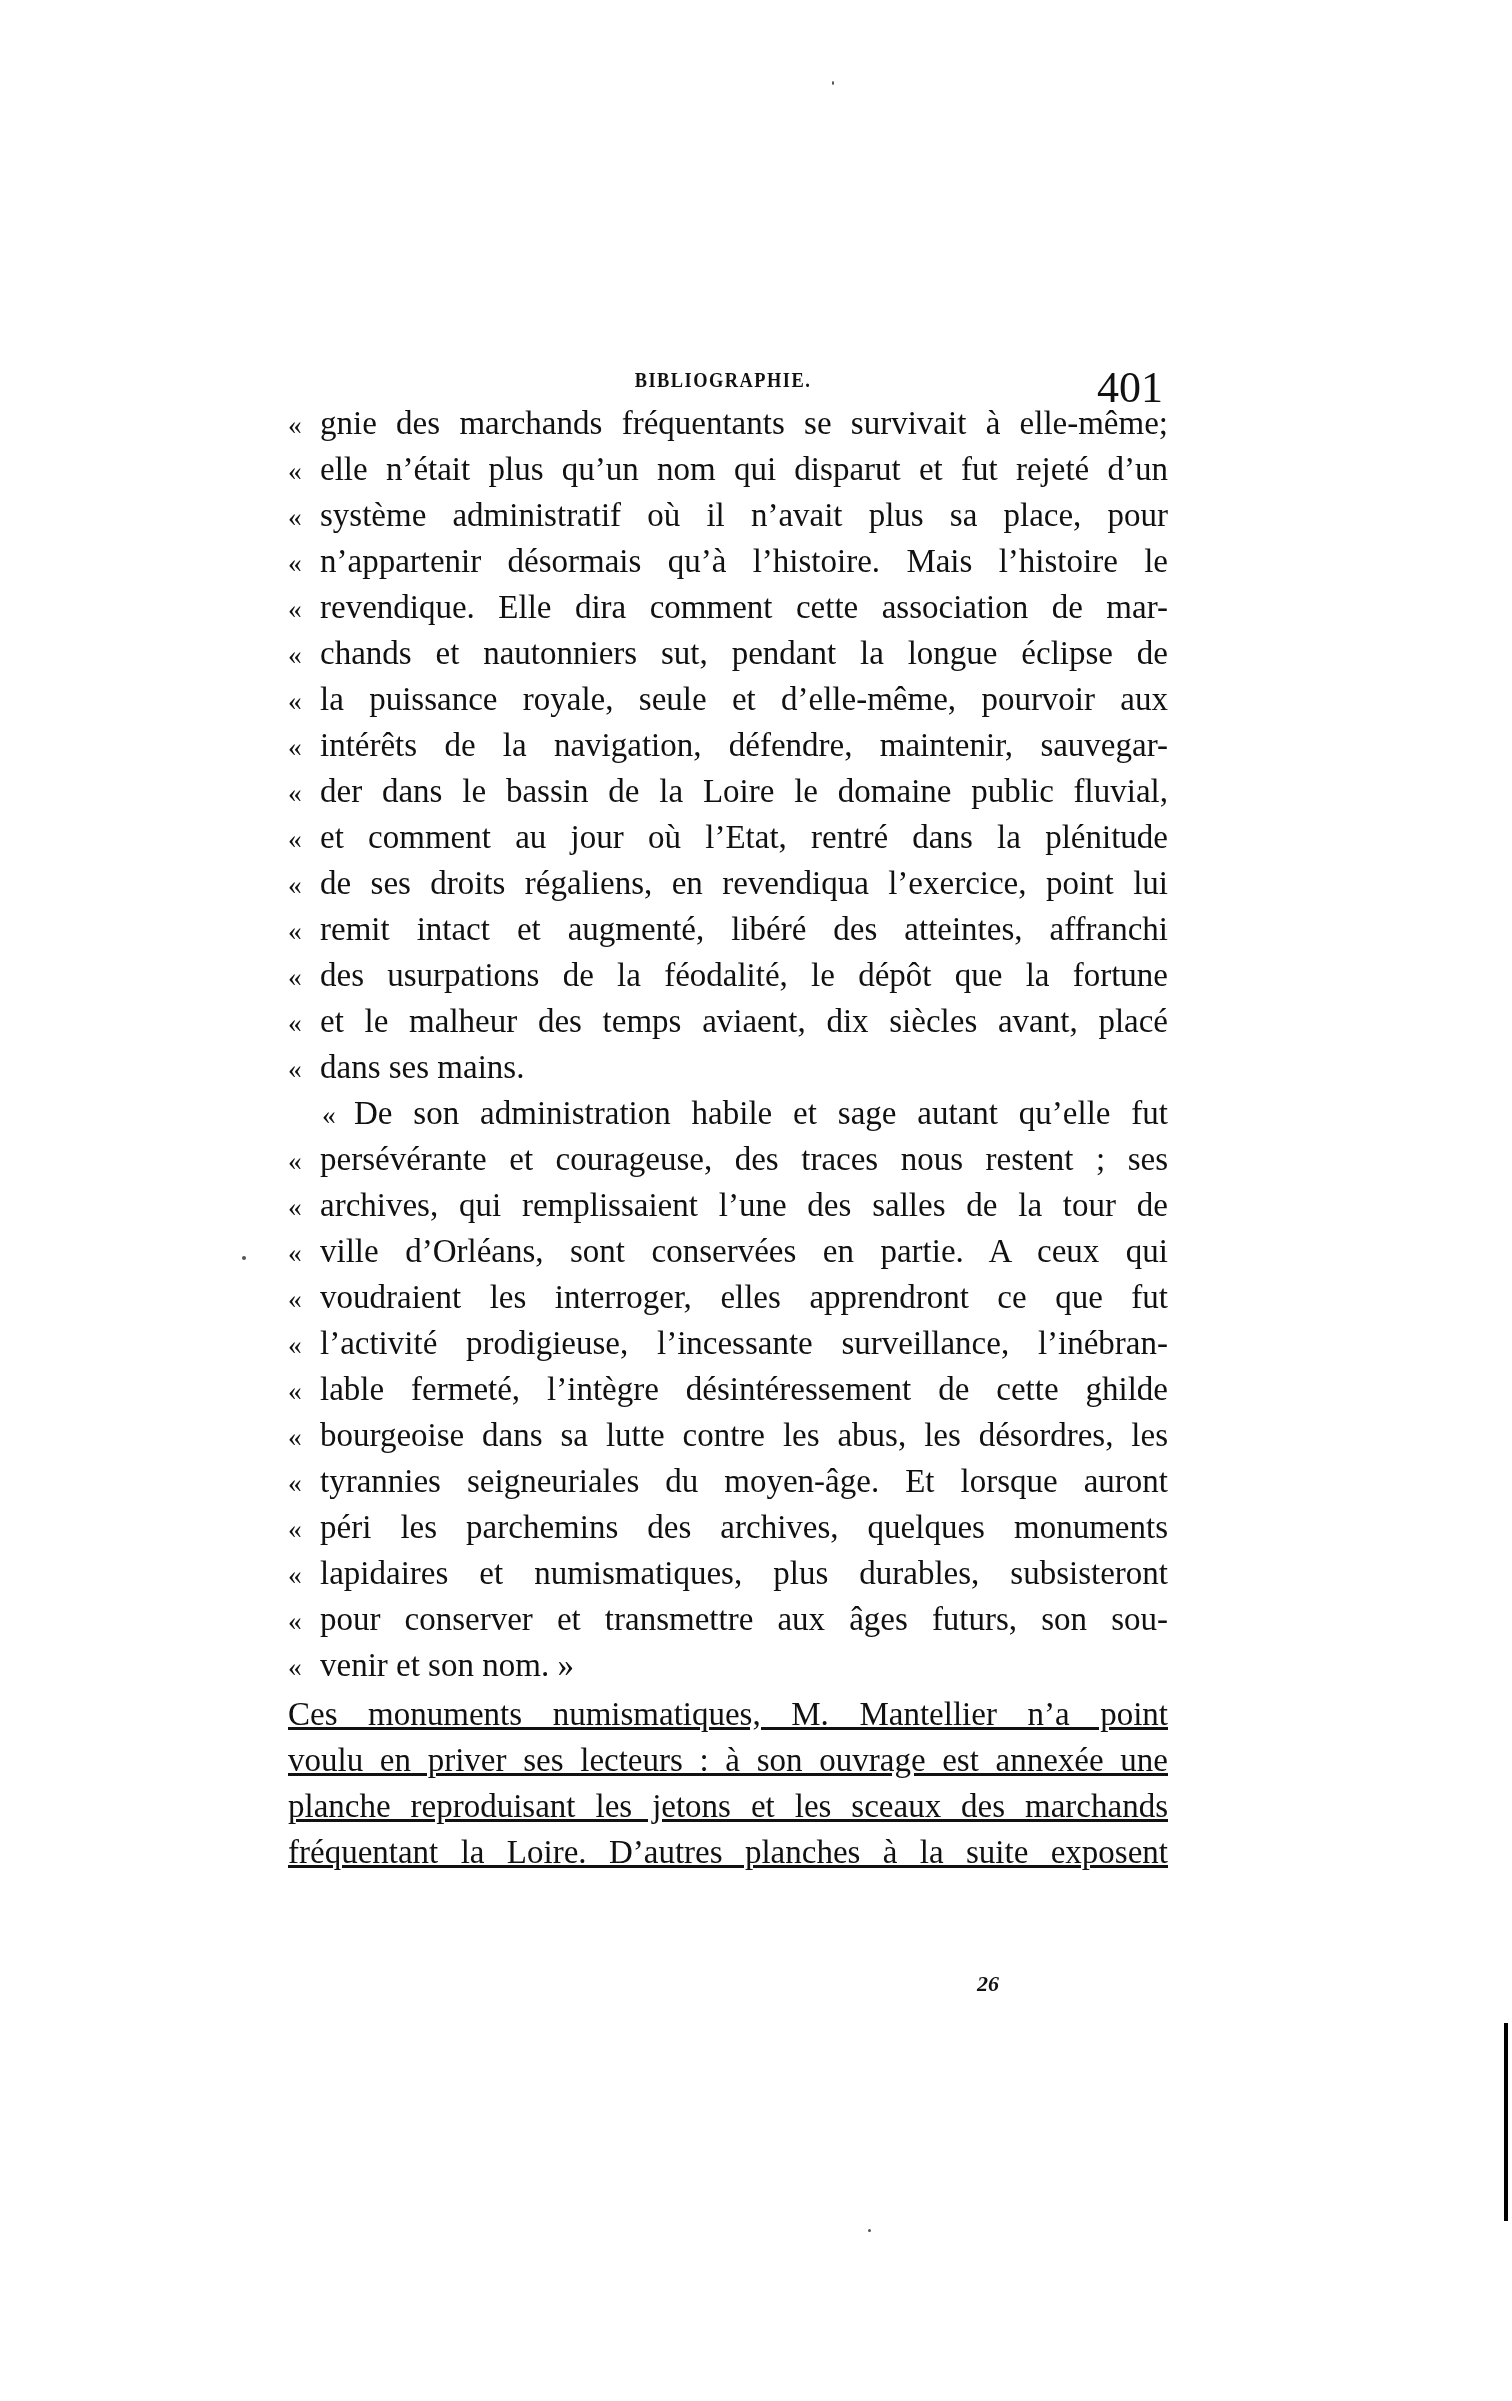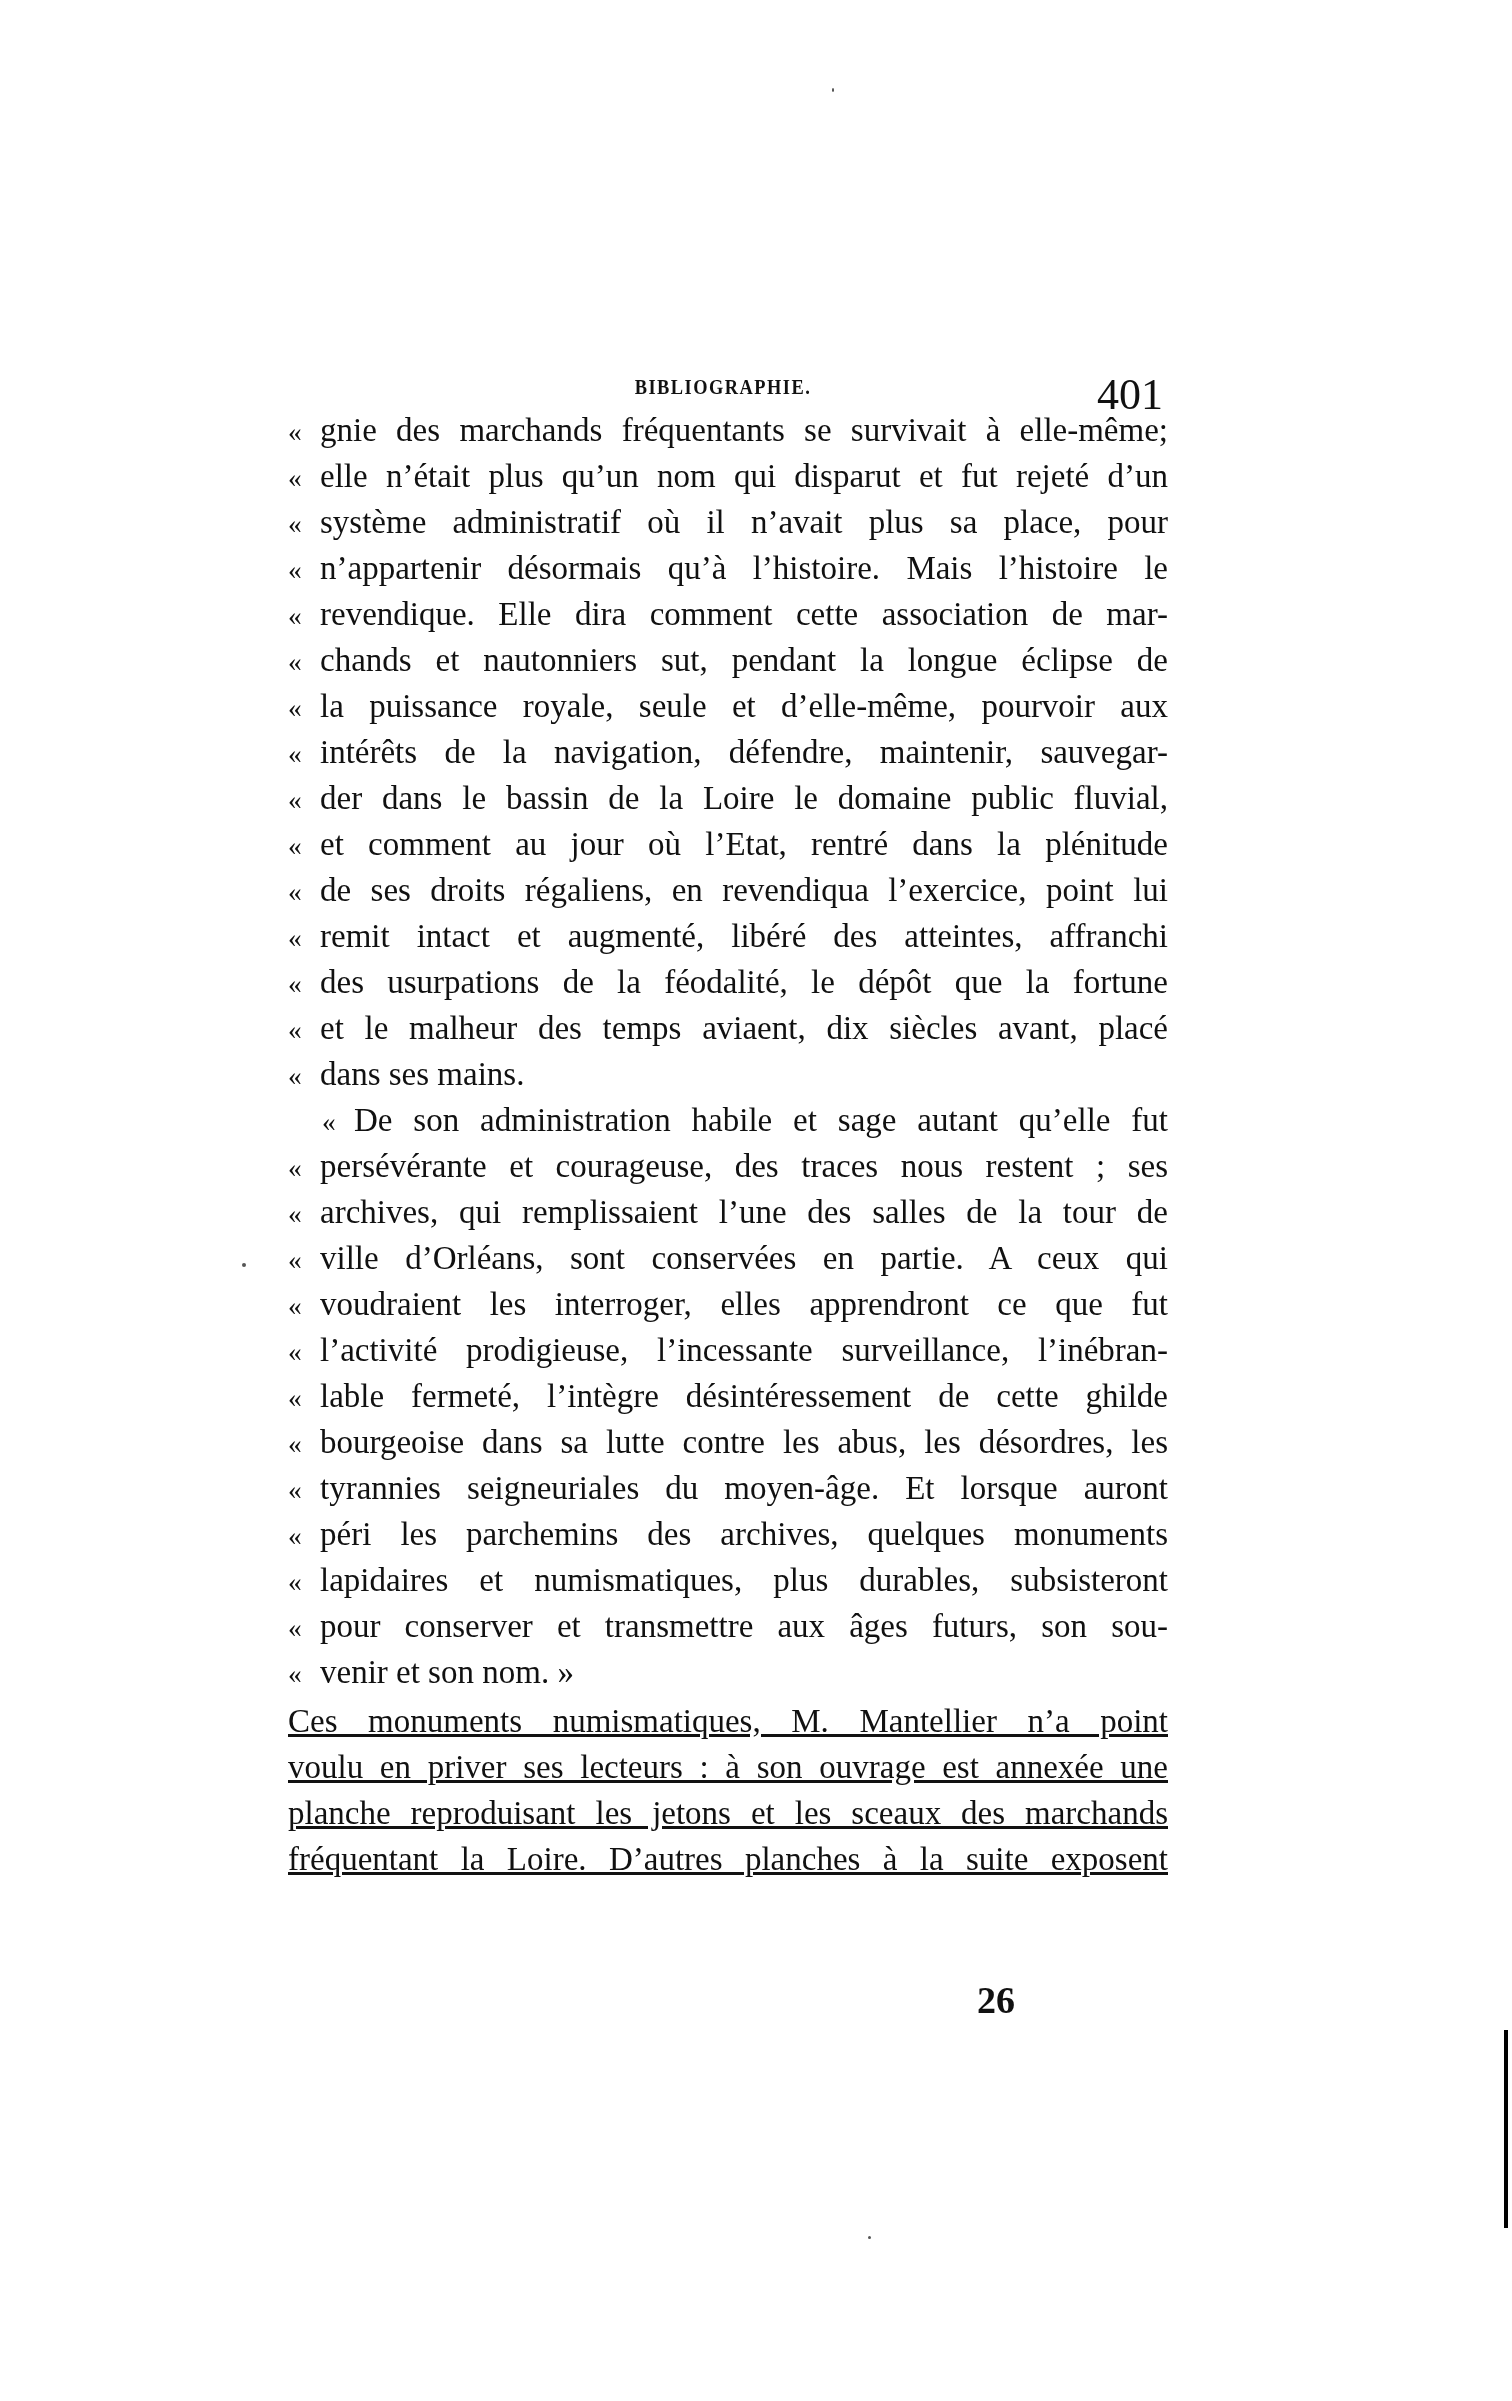--- a/index.html
+++ b/index.html
@@ -9,21 +9,20 @@
       position: relative;
       overflow: hidden;
       font-family: "Liberation Serif", "DejaVu Serif", serif;
       color: #111111;
     }
     .page {
       position: absolute;
       left: 0; top: 0;
       width: 1512px; height: 1874px;
       background: #ffffff;
-      margin-top: 7px;
     }
     .running-head {
       position: absolute;
       top: 362px;
       left: 283px;
       width: 880px;
       height: 40px;
     }
     .running-title {
       position: absolute;
@@ -71,22 +70,23 @@
     .line.last .content { text-align-last: left; }
     .line.indent-quote .guill { margin-left: 34px; }
     .line.para-first .content { padding-left: 37px; text-align-last: justify; }
     .line.plain .content { padding-left: 0; text-decoration: underline; }
     .gap { height: 3.2px; }
     em { font-style: italic; font-weight: bold; }
     .signature {
       position: absolute;
       top: 1971px;
       left: 977px;
-      font-size: 38px;
+      font-size: 22px;
       font-weight: bold;
+      font-style: italic;
     }
     .edge-mark {
       position: absolute;
       left: 1504px;
       top: 2023px;
       width: 4px;
       height: 198px;
       background: #000000;
     }
     .speck { position: absolute; background: #555; border-radius: 50%; }

